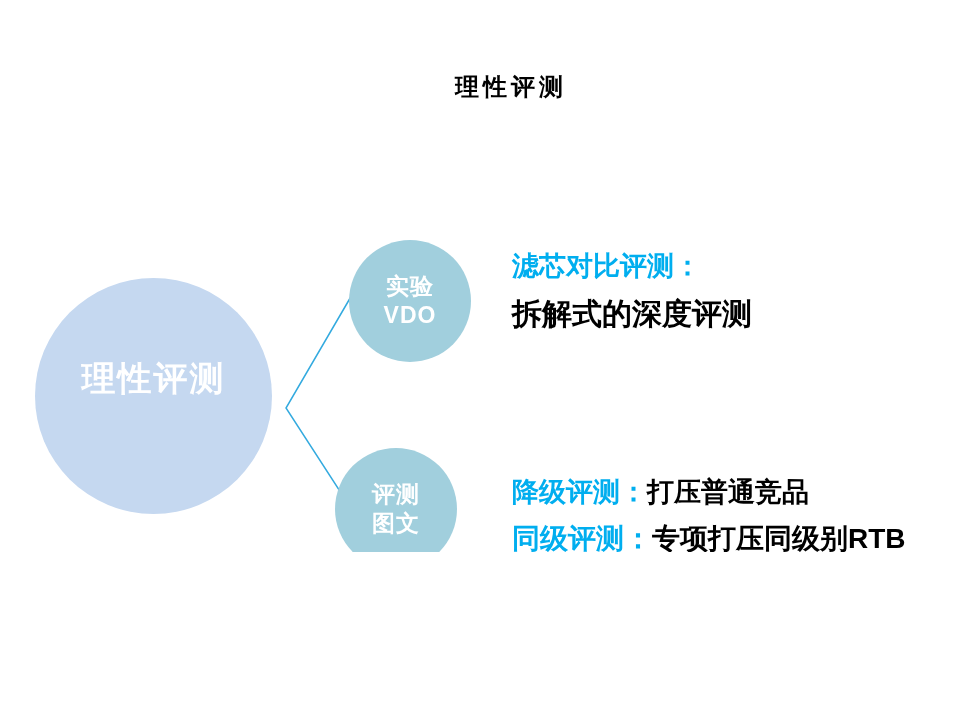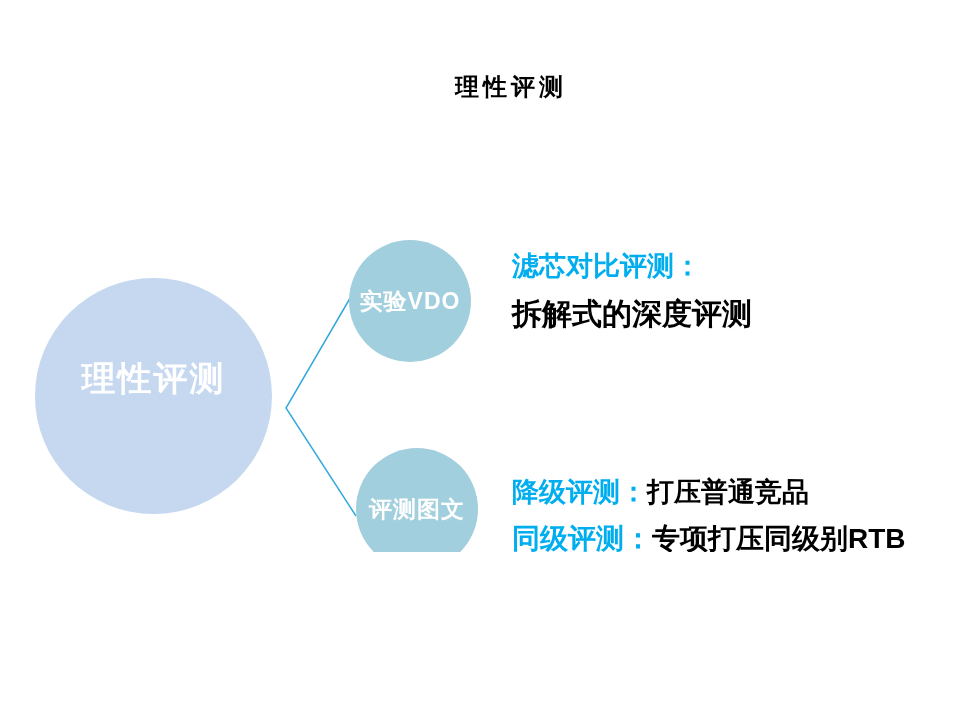--- a/index.html
+++ b/index.html
@@ -67,35 +67,35 @@
     height: 34px;
     white-space: nowrap;
   }
   .node-circle {
     position: absolute;
     width: 122px;
     height: 122px;
     border-radius: 50%;
     background: #a1cfdd;
     display: flex;
-    flex-direction: row;
+    flex-direction: column;
     align-items: center;
     justify-content: center;
     color: #ffffff;
     font-size: 23px;
     letter-spacing: 1px;
     z-index: 1;
   }
   .node-circle .nc-line {
     line-height: 29px;
     height: 29px;
     white-space: nowrap;
   }
   .node-vdo     { left: 349px; top: 240px; }
-  .node-graphic { left: 356px; top: 448px; }
+  .node-graphic { left: 335px; top: 448px; }
   .txt {
     position: absolute;
     left: 512px;
     white-space: nowrap;
     color: #000000;
     font-weight: bold;
     line-height: 1;
     z-index: 2;
   }
   .accent { color: #00aeef; }

